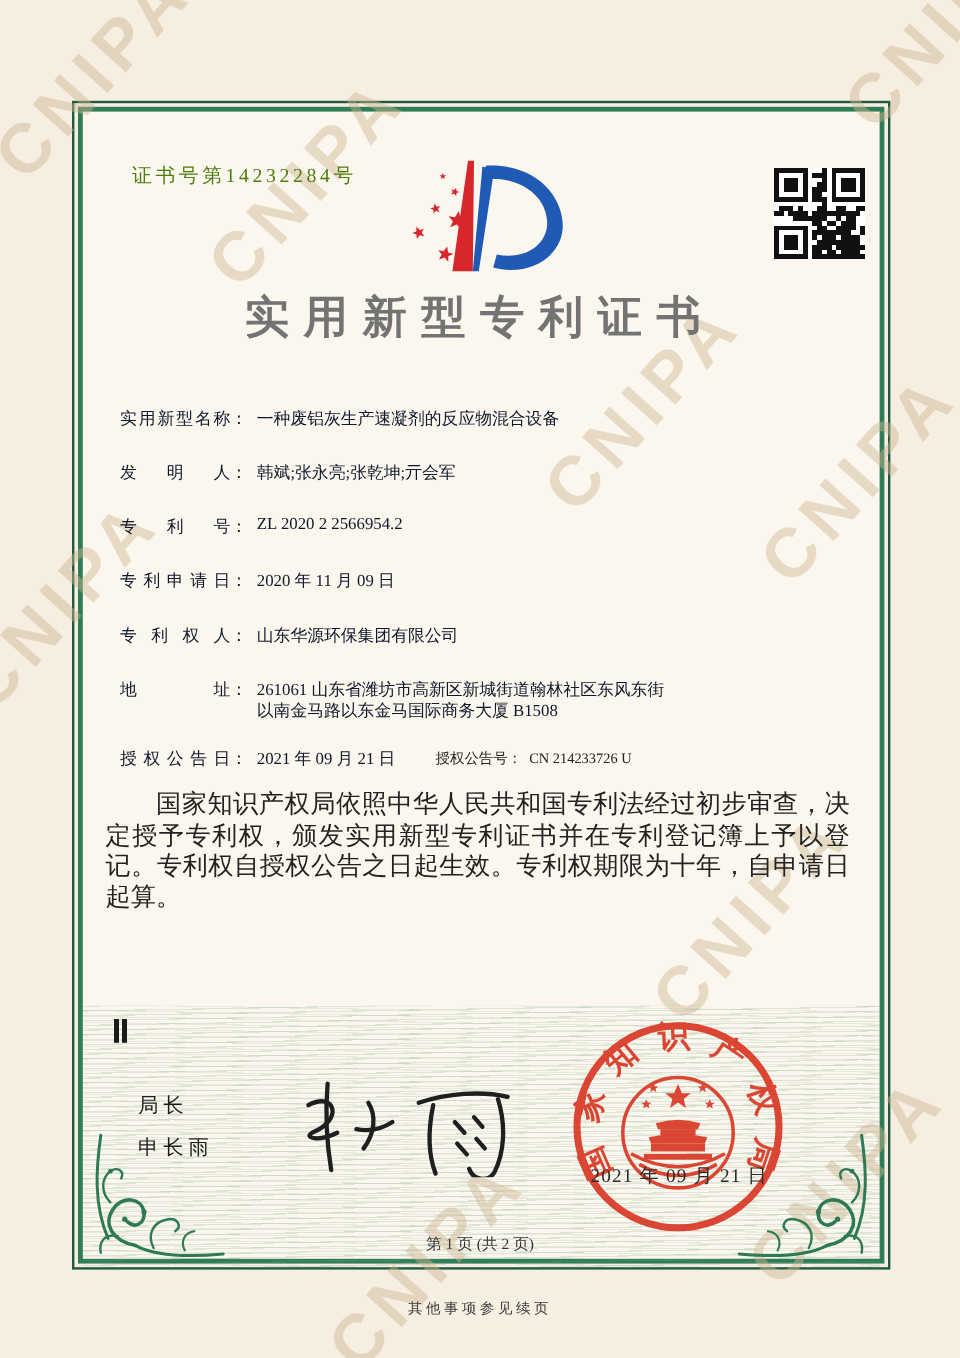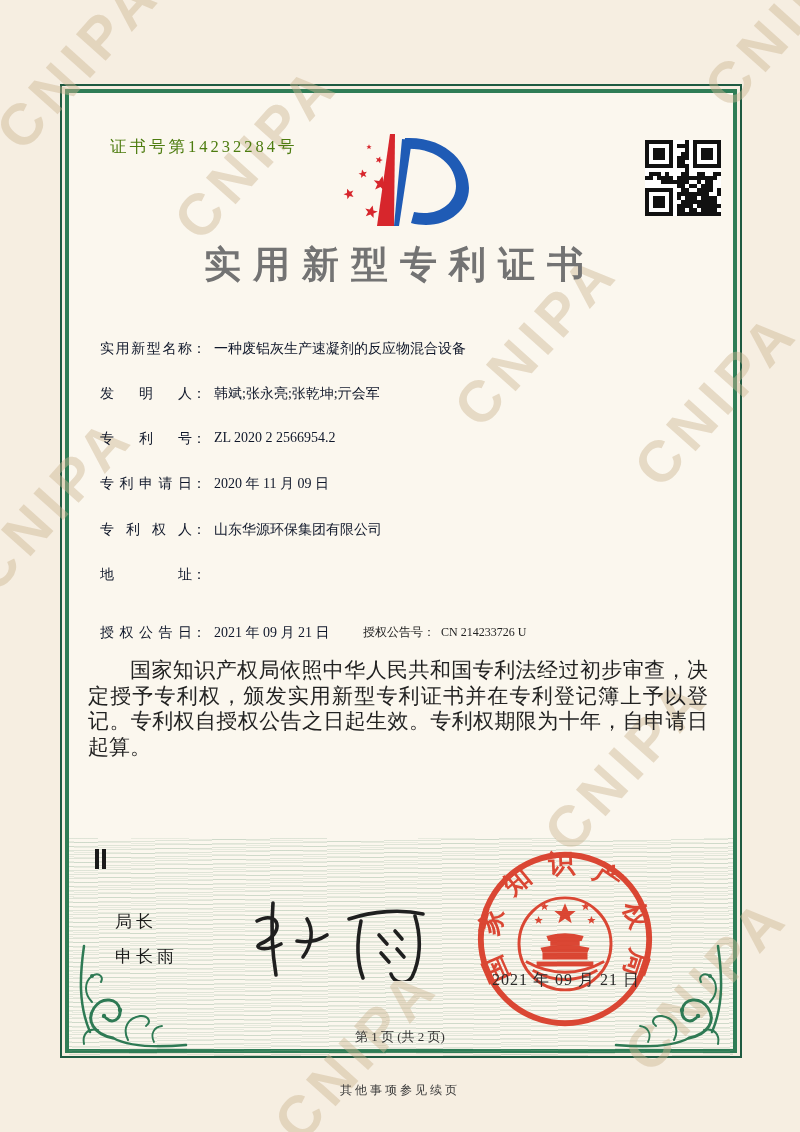--- a/index.html
+++ b/index.html
@@ -284,21 +284,21 @@
     <div class="field" style="top:430px">
       <span class="flabel">专利号</span><span class="fcolon">：</span><span class="fval">ZL 2020 2 2566954.2</span>
     </div>
     <div class="field" style="top:475px">
       <span class="flabel">专利申请日</span><span class="fcolon">：</span><span class="fval">2020 年 11 月 09 日</span>
     </div>
     <div class="field" style="top:521px">
       <span class="flabel">专利权人</span><span class="fcolon">：</span><span class="fval">山东华源环保集团有限公司</span>
     </div>
     <div class="field" style="top:566px">
-      <span class="flabel">地址</span><span class="fcolon">：</span>
+      <span class="flabel">地址</span><span class="fcolon">：</span><span class="fval" style="max-width:500px"><span style="display:block">261061  山东省潍坊市高新区新城街道翰林社区东风东街</span><span style="display:block">以南金马路以东金马国际商务大厦 B1508</span></span>
     </div>
     <div class="field" style="top:624px">
       <span class="flabel">授权公告日</span><span class="fcolon">：</span><span class="fval">2021 年 09 月 21 日</span>
     </div>
     <div class="field2" style="top:624px">
       <span>授权公告号</span><span>：</span><span style="margin-left:6px">CN 214233726 U</span>
     </div>
 
     <div class="paras">
       <p>国家知识产权局依照中华人民共和国专利法经过初步审查，决定授予专利权，颁发实用新型专利证书并在专利登记簿上予以登记。专利权自授权公告之日起生效。专利权期限为十年，自申请日起算。</p>

